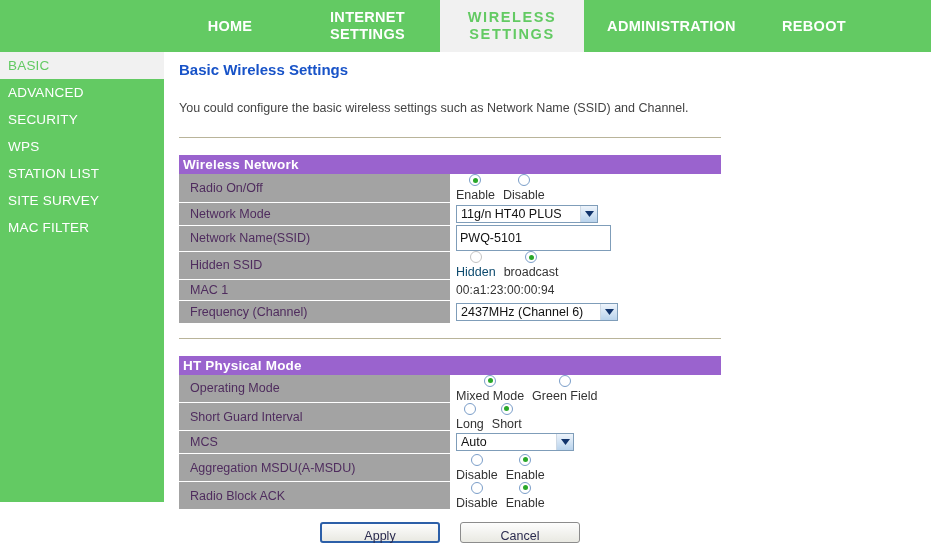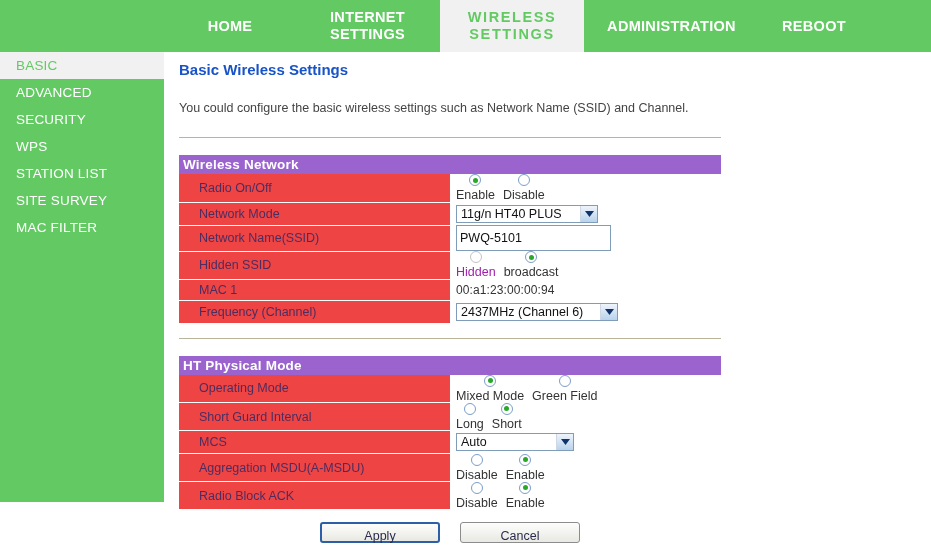--- a/index.html
+++ b/index.html
@@ -87,21 +87,21 @@
     width: 165px;
     flex: 0 0 165px;
     background: #63ca63;
     border-right: 1px solid #ffffff;
     box-sizing: border-box;
     padding-top: 0px;
   }
   .side-item {
     height: 27px;
     line-height: 27px;
-    padding-left: 16px;
+    padding-left: 8px;
     color: #ffffff;
     font-size: 13.5px;
     letter-spacing: 0.2px;
     cursor: pointer;
     box-sizing: border-box;
   }
   .side-item.active {
     background: #f1f1f1;
     color: #63ca63;
   }
@@ -151,25 +151,25 @@
     font-size: 13.5px;
     font-weight: bold;
     height: 19px;
     line-height: 19px;
     padding-left: 4px;
     text-align: left;
     letter-spacing: 0.2px;
   }
   .sect .lbl {
     width: 218px;
-    background: #ef4444;
+    background: #a3a3a3;
     color: #4f2c5e;
     height: 20px;
     line-height: 20px;
-    padding-left: 20px;
+    padding-left: 11px;
     border-bottom: 1px solid #ffffff;
     font-size: 12.5px;
     white-space: nowrap;
     overflow: hidden;
   }
   .sect .val {
     background: #ffffff;
     height: 20px;
     padding-left: 6px;
     vertical-align: middle;
@@ -210,21 +210,21 @@
     height: 5px;
     border-radius: 50%;
     background: #2aa82a;
   }
   .radio.dim { border-color: #c3c3c3; }
   .radio-label {
     font-size: 12.5px;
     color: #333333;
     line-height: 14px;
   }
-  .radio-label.dim { color: #a21caf; }
+  .radio-label.dim { color: #0c4a6e; }
 
   
   .sel {
     display: inline-flex;
     align-items: center;
     height: 18px;
     border: 1px solid #7f9db9;
     background: #ffffff;
     box-sizing: border-box;
     font-size: 12.5px;

